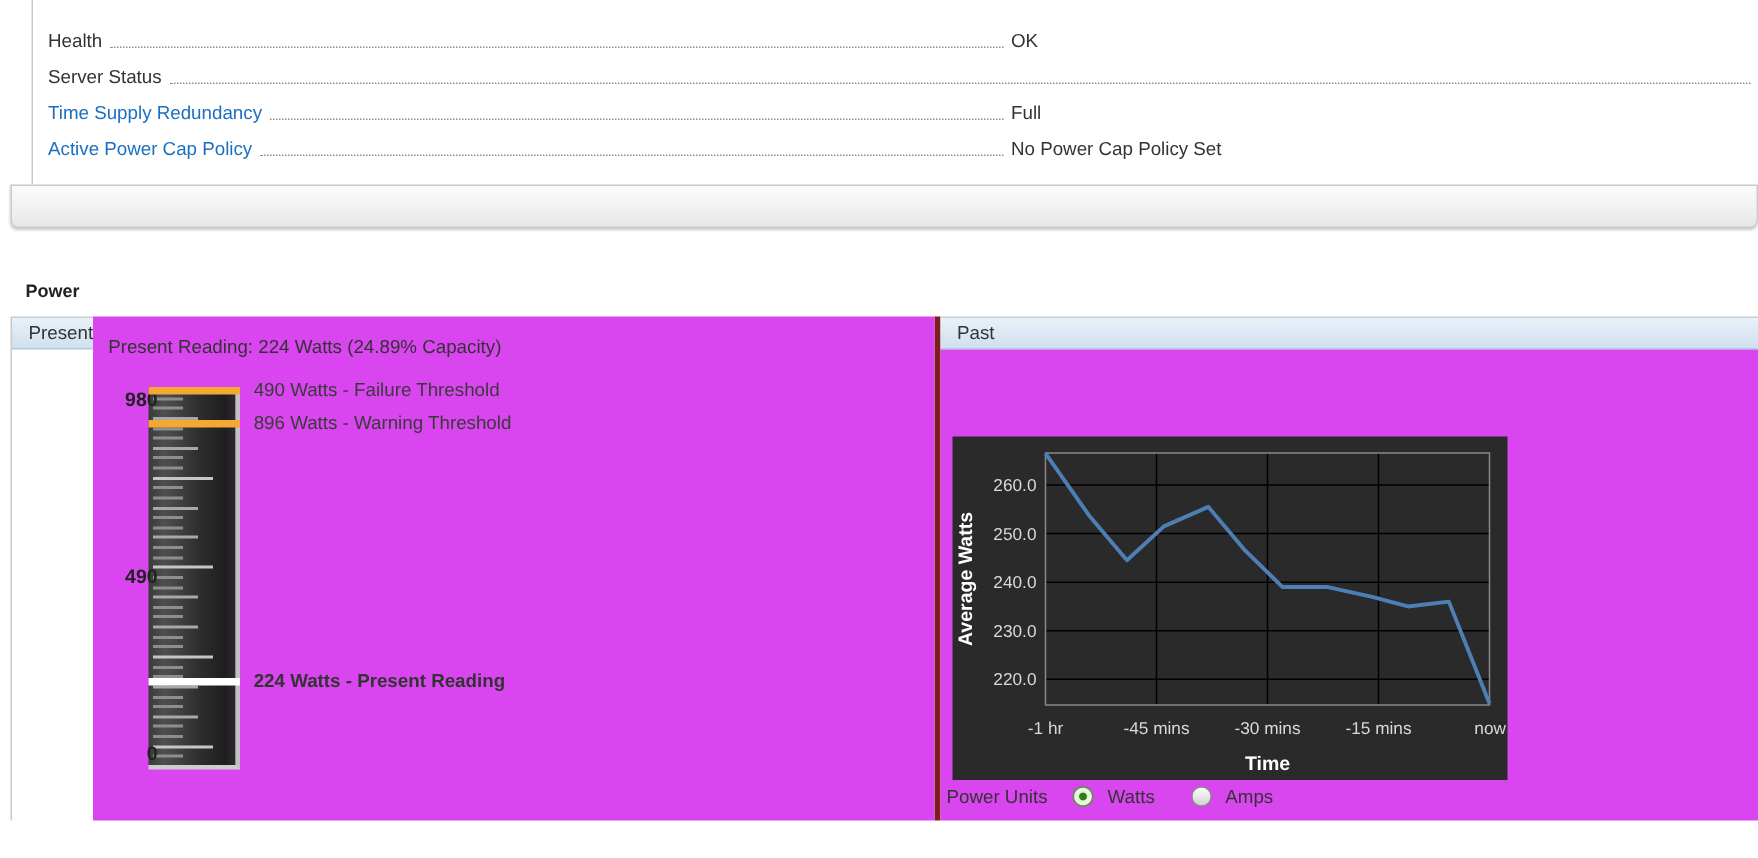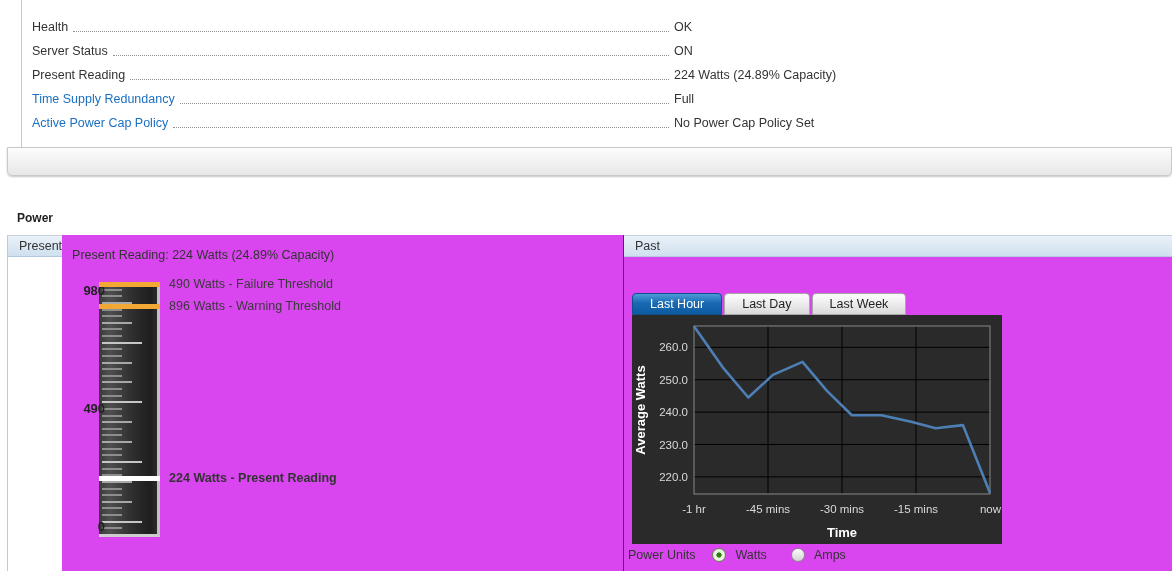--- a/index.html
+++ b/index.html
@@ -17,21 +17,21 @@
 
   .top-footer { margin-left:7px; height:29px; border:1px solid #c9c9c9;
     border-radius:0 0 5px 5px; background:linear-gradient(#fcfcfc,#e7e7e7);
     box-shadow:0 1px 2px rgba(0,0,0,.22); }
 
   
   .power-title { margin:35px 0 10px 17px; font-size:12px; font-weight:bold; color:#222; }
   .power-panel { margin-left:7px; border-left:1px solid #c9c9c9; display:flex;
     align-items:stretch; height:336px; }
   .present-col { width:615px; display:flex; flex-direction:row; }
-  .past-col { flex:1; border-left:1px solid #7f1d1d; display:flex; flex-direction:column; }
+  .past-col { flex:1; border-left:4px solid #7f1d1d; display:flex; flex-direction:column; }
   .col-header { height:22px; line-height:20px; padding-left:11px; color:#333;
     background:linear-gradient(#eaf1f8,#cfe0ef); border-top:1px solid #c6d0da;
     border-bottom:1px solid #b3c8dc; }
   .col-body { position:relative; flex:1; background:#d946ef; }
 
   
   .reading-line { position:absolute; left:10px; top:13px; }
   .meter { position:absolute; left:37px; top:47px; width:61px; height:255px;
     background:linear-gradient(to right,#3a3a3a,#4f4f4f 18%,#303030 55%,#1e1e1e 88%,#2c2c2c);
     border-right:3px solid #c2c2c2; border-bottom:3px solid #cdcdcd; }
@@ -66,26 +66,20 @@
 
 <div class="top-panel">
   <div class="kv-row">
     <span class="kv-label">Health</span>
     <span class="kv-leader"></span>
     <span class="kv-value">OK</span>
   </div>
   <div class="kv-row">
     <span class="kv-label">Server Status</span>
     <span class="kv-leader"></span>
-    <span class="kv-value">ON</span>
-  </div>
-  <div class="kv-row">
-    <span class="kv-label">Present Reading</span>
-    <span class="kv-leader"></span>
-    <span class="kv-value">224 Watts (24.89% Capacity)</span>
   </div>
   <div class="kv-row">
     <span class="kv-label link">Time Supply Redundancy</span>
     <span class="kv-leader"></span>
     <span class="kv-value">Full</span>
   </div>
   <div class="kv-row">
     <span class="kv-label link">Active Power Cap Policy</span>
     <span class="kv-leader"></span>
     <span class="kv-value">No Power Cap Policy Set</span>
@@ -150,25 +144,20 @@
         <div class="gmark" style="top:69px;background:#f2a833"></div>
         <div class="gmlabel" style="top:71px">896 Watts - Warning Threshold</div>
         <div class="gmark" style="top:241px;background:#ffffff"></div>
         <div class="gmlabel b" style="top:243px">224 Watts - Present Reading</div>
       </div>
   </div>
 
   <div class="past-col">
     <div class="col-header">Past</div>
     <div class="col-body">
-      <div class="tabs">
-        <div class="tab active">Last Hour</div>
-        <div class="tab">Last Day</div>
-        <div class="tab">Last Week</div>
-      </div>
       <div class="chart-widget">
         <svg id="chart-svg" width="370" height="229">
             <rect x="62" y="11" width="296" height="168" fill="#2a2a2a"></rect>
             <line x1="62" y1="161.84393063583812" x2="358" y2="161.84393063583812" stroke="#000000"></line>
             <line x1="62" y1="129.47398843930637" x2="358" y2="129.47398843930637" stroke="#000000"></line>
             <line x1="62" y1="97.10404624277459" x2="358" y2="97.10404624277459" stroke="#000000"></line>
             <line x1="62" y1="64.73410404624282" x2="358" y2="64.73410404624282" stroke="#000000"></line>
             <line x1="62" y1="32.36416184971104" x2="358" y2="32.36416184971104" stroke="#000000"></line>
             <line x1="136" y1="11" x2="136" y2="179" stroke="#000000"></line>
             <line x1="210" y1="11" x2="210" y2="179" stroke="#000000"></line>

